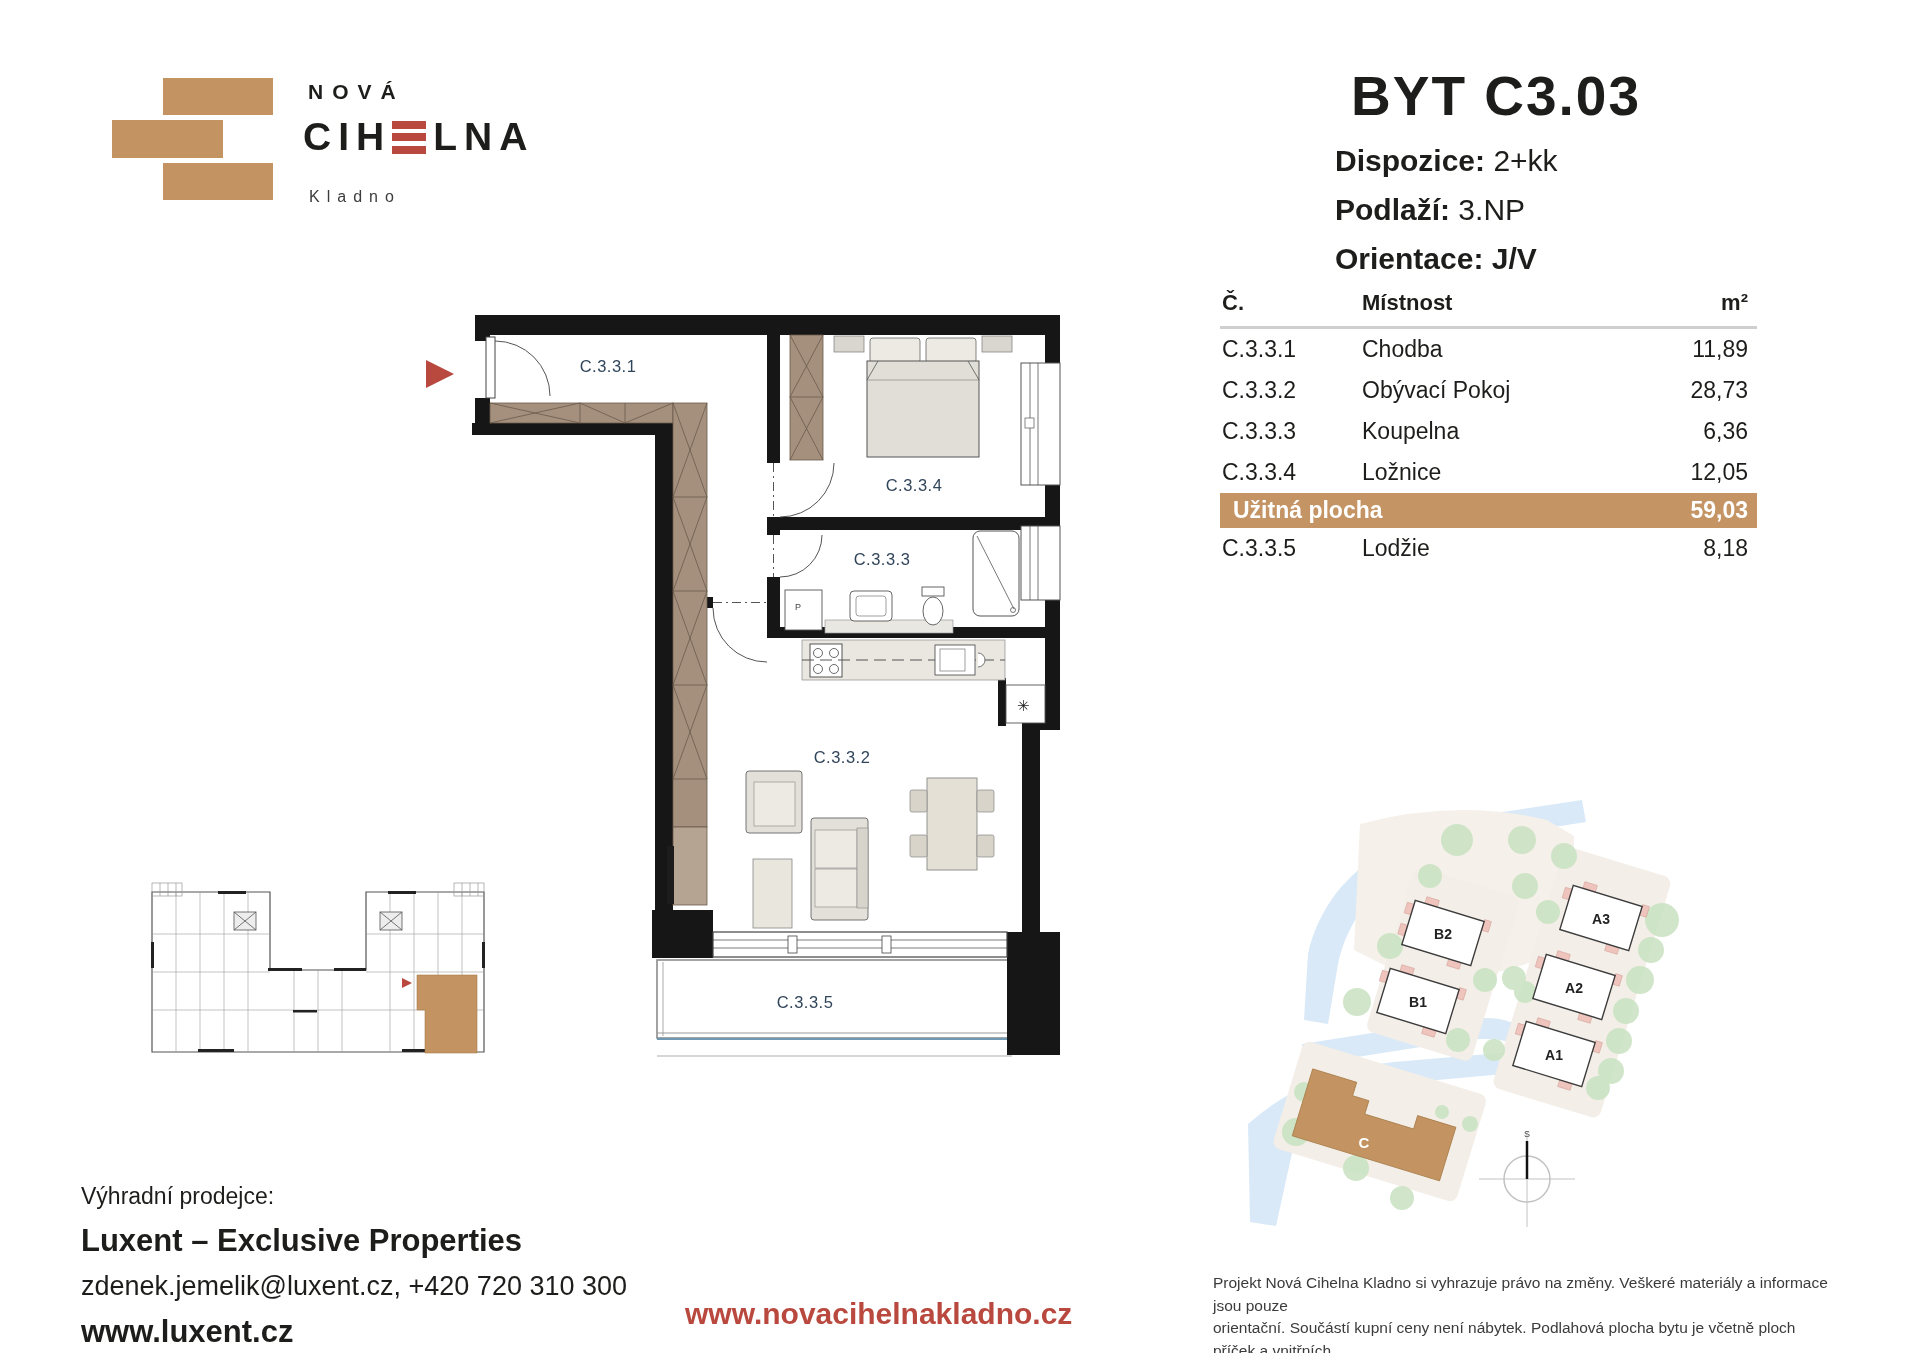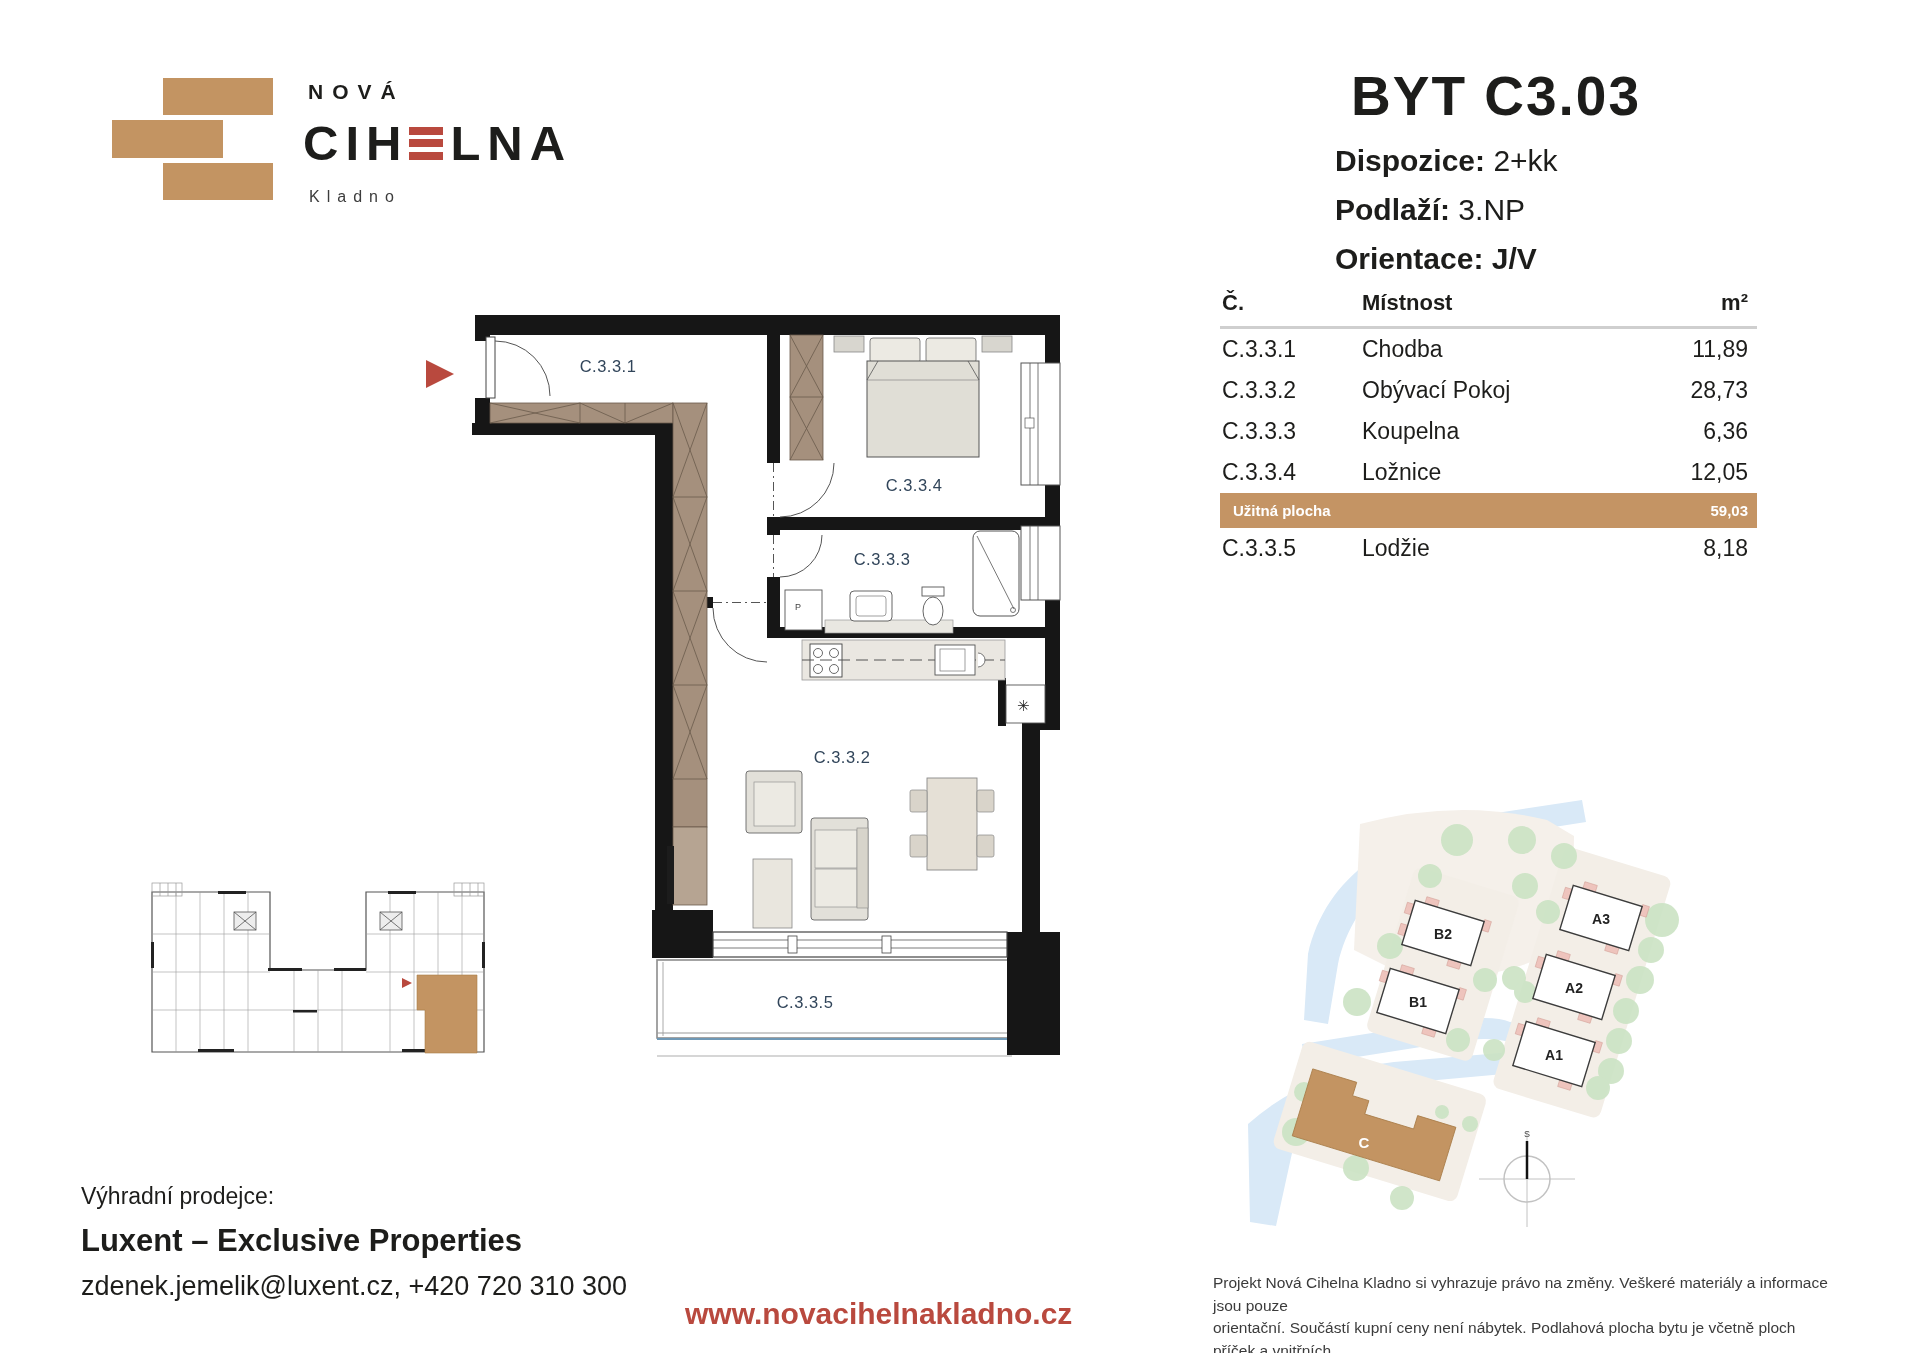--- a/index.html
+++ b/index.html
@@ -2,38 +2,38 @@
 <html><head>
 <meta charset="utf-8">
 <style>
   html,body{margin:0;padding:0;}
   body{width:1920px;height:1353px;position:relative;background:#fff;overflow:hidden;
        font-family:"Liberation Sans","DejaVu Sans",sans-serif;color:#1d1d1b;}
   .abs{position:absolute;}
   
   .brick{position:absolute;background:#c39462;}
   .logo-top{position:absolute;left:213px;top:20px;font-size:21px;letter-spacing:9px;font-weight:600;color:#1d1d1b;text-align:center;}
-  .logo-main{position:absolute;left:208px;top:55px;display:flex;align-items:center;font-size:49px;font-weight:800;letter-spacing:7px;color:#1d1d1b;}
+  .logo-main{position:absolute;left:208px;top:55px;display:flex;align-items:center;font-size:39px;font-weight:800;letter-spacing:7px;color:#1d1d1b;}
   .logo-ebars{display:inline-flex;flex-direction:column;justify-content:space-between;width:34px;height:33px;margin:0 7px 0 1px;}
   .logo-ebars span{display:block;height:8px;background:#b9493e;}
   .logo-sub{position:absolute;left:214px;top:128px;font-size:16px;letter-spacing:7px;color:#3c3c3c;}
   
   .title-block{position:absolute;left:1335px;top:48px;}
   .title-block h1{margin:16px;font-size:55px;font-weight:800;letter-spacing:2px;}
   .spec-line{margin-top:15px;font-size:30px;font-weight:400;}
   .spec-line b{font-weight:800;}
   .spec-line .bold-val{font-weight:800;}
   
   .area-table{position:absolute;left:1220px;top:290px;width:537px;}
   .t-head{display:flex;font-weight:800;font-size:22px;padding:0 9px 10px 2px;border-bottom:3px solid #cfcfcf;}
   .t-row{display:flex;font-size:23px;height:41px;align-items:center;padding:0 9px 0 2px;}
   .t-col-num{width:140px;flex:none;}
   .t-col-room{flex:1;}
   .t-col-area{width:110px;flex:none;text-align:right;}
-  .t-bar{display:flex;align-items:center;height:35px;background:#c49464;color:#fff;font-weight:800;font-size:15px;padding:0 9px 0 13px;}
+  .t-bar{display:flex;align-items:center;height:35px;background:#c49464;color:#fff;font-weight:800;font-size:23px;padding:0 9px 0 13px;}
   .t-bar .t-col-room{text-align:left;}
   
   .footer-left{position:absolute;left:81px;top:1183px;}
   .f1{font-size:23px;}
   .f2{font-size:31px;font-weight:800;margin-top:13px;}
   .f3{font-size:27px;margin-top:12px;}
   .f4{font-size:31px;font-weight:800;margin-top:12px;}
   .project-web{position:absolute;left:685px;top:1297px;font-size:30px;font-weight:800;color:#b9493e;}
   .disclaimer{position:absolute;left:1213px;top:1272px;width:620px;font-size:15.5px;line-height:22.5px;color:#3b3b3b;}
   svg text{font-family:"Liberation Sans","DejaVu Sans",sans-serif;}
@@ -430,20 +430,21 @@
     <circle cx="285" cy="387" r="23" fill="none" stroke="#c2c2c2" stroke-width="1.5"></circle>
     <line x1="285" y1="349" x2="285" y2="387" stroke="#111" stroke-width="2.5"></line>
     <text x="285" y="345" text-anchor="middle" font-size="9" fill="#444">S</text>
   </g>
 </svg>
 
 <div class="footer-left">
   <div class="f1">Výhradní prodejce:</div>
   <div class="f2">Luxent – Exclusive Properties</div>
   <div class="f3">zdenek.jemelik@luxent.cz, +420 720 310 300</div>
+  <div class="f4">www.luxent.cz</div>
 </div>
 
 <div class="project-web">www.novacihelnakladno.cz</div>
 
 <div class="disclaimer">
   <div>Projekt Nová Cihelna Kladno si vyhrazuje právo na změny. Veškeré materiály a informace jsou pouze</div>
   <div>orientační. Součástí kupní ceny není nábytek. Podlahová plocha bytu je včetně ploch příček a vnitřních</div>
 
 </div>
 

